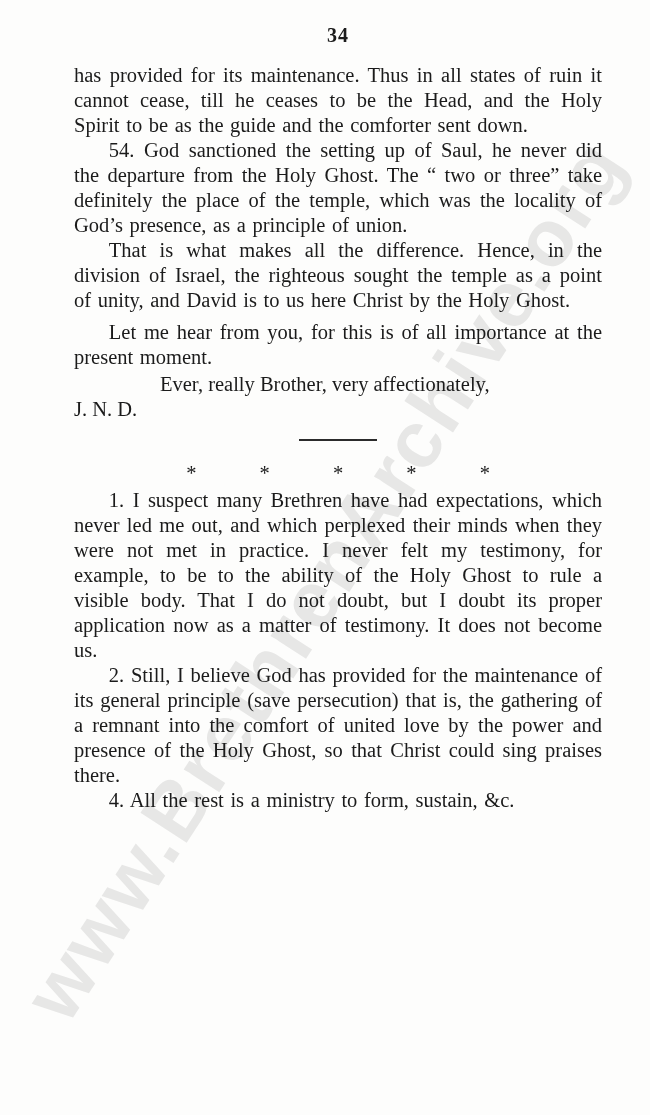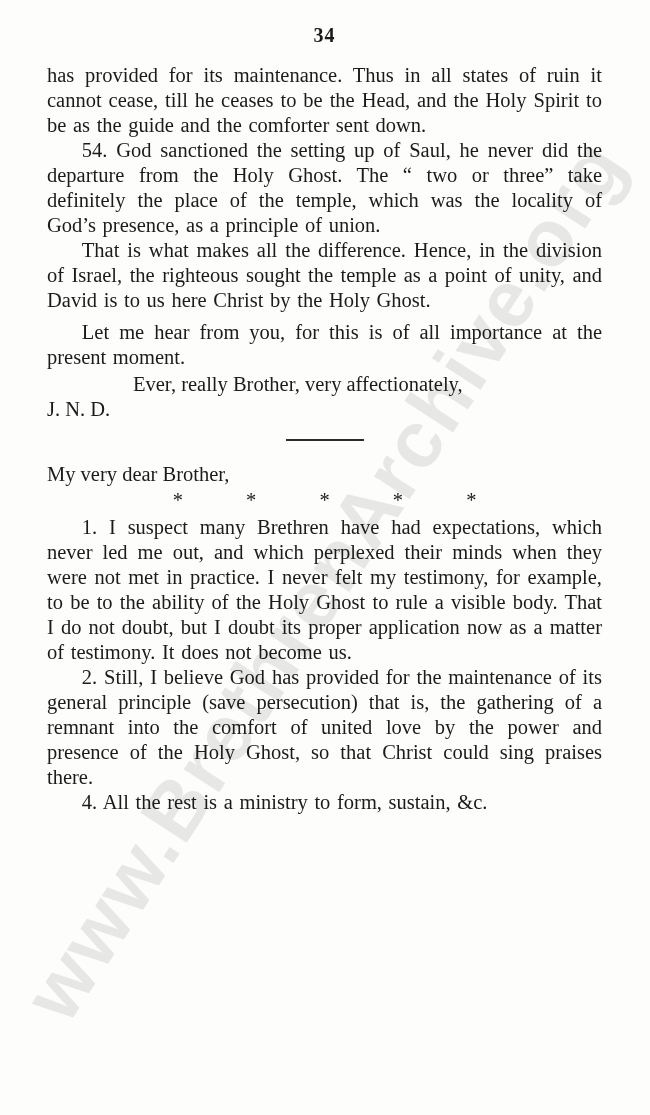--- a/index.html
+++ b/index.html
@@ -28,21 +28,21 @@
     letter-spacing: 2px;
     color: rgba(120, 120, 120, 0.16);
     white-space: nowrap;
     z-index: 0;
     pointer-events: none;
     user-select: none;
   }
   .content {
     position: relative;
     z-index: 1;
-    padding: 24px 48px 0 47px;
+    padding: 24px 48px 0 74px;
   }
   .page-number {
     text-align: center;
     font-size: 20px;
     font-weight: bold;
     letter-spacing: 1px;
     margin: 0 0 16px 0;
   }
   p.body-para {
     margin: 0;
@@ -116,21 +116,20 @@
 
     <p class="body-para spaced-top">Let me hear from you, for this is of all importance at the present moment.</p>
 
     <div class="closing-line">Ever, really Brother, very affectionately,</div>
 
     <div class="signature-line">J. N. D.</div>
 
     <hr class="section-divider">
 
 
-    <p class="salutation">My very dear Brother,</p>
 
     <p class="asterisk-separator">* * * * *</p>
 
     <p class="body-para">1.  I suspect many Brethren have had expectations, which never led me out, and which perplexed their minds when they were not met in practice.  I never felt my testimony, for example, to be to the ability of the Holy Ghost to rule a visible body.  That I do not doubt, but I doubt its proper application now as a matter of testimony.  It does not become us.</p>
 
 
     <p class="body-para">2.  Still, I believe God has provided for the maintenance of its general principle (save persecution) that is, the gathering of a remnant into the comfort of united love by the power and presence of the Holy Ghost, so that Christ could sing praises there.</p>
 
     <p class="body-para">4.  All the rest is a ministry to form, sustain, &amp;c.</p>
 

